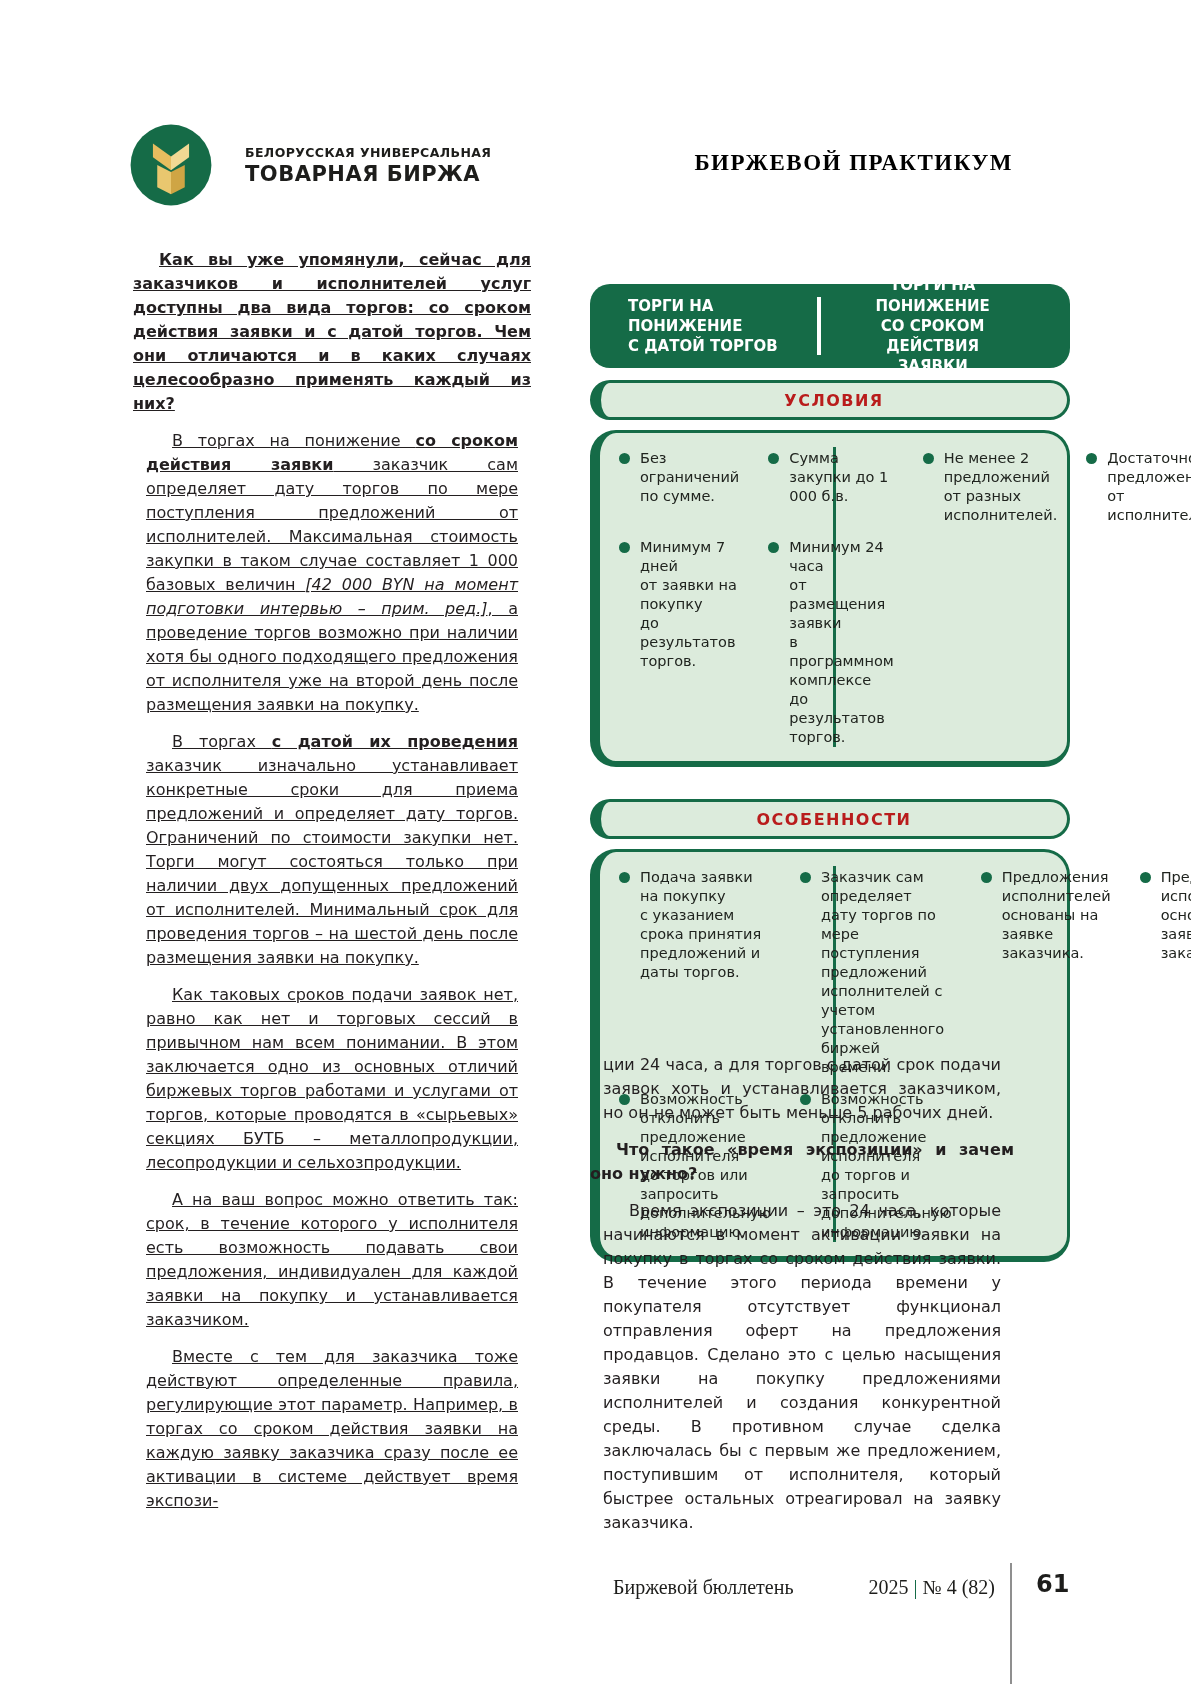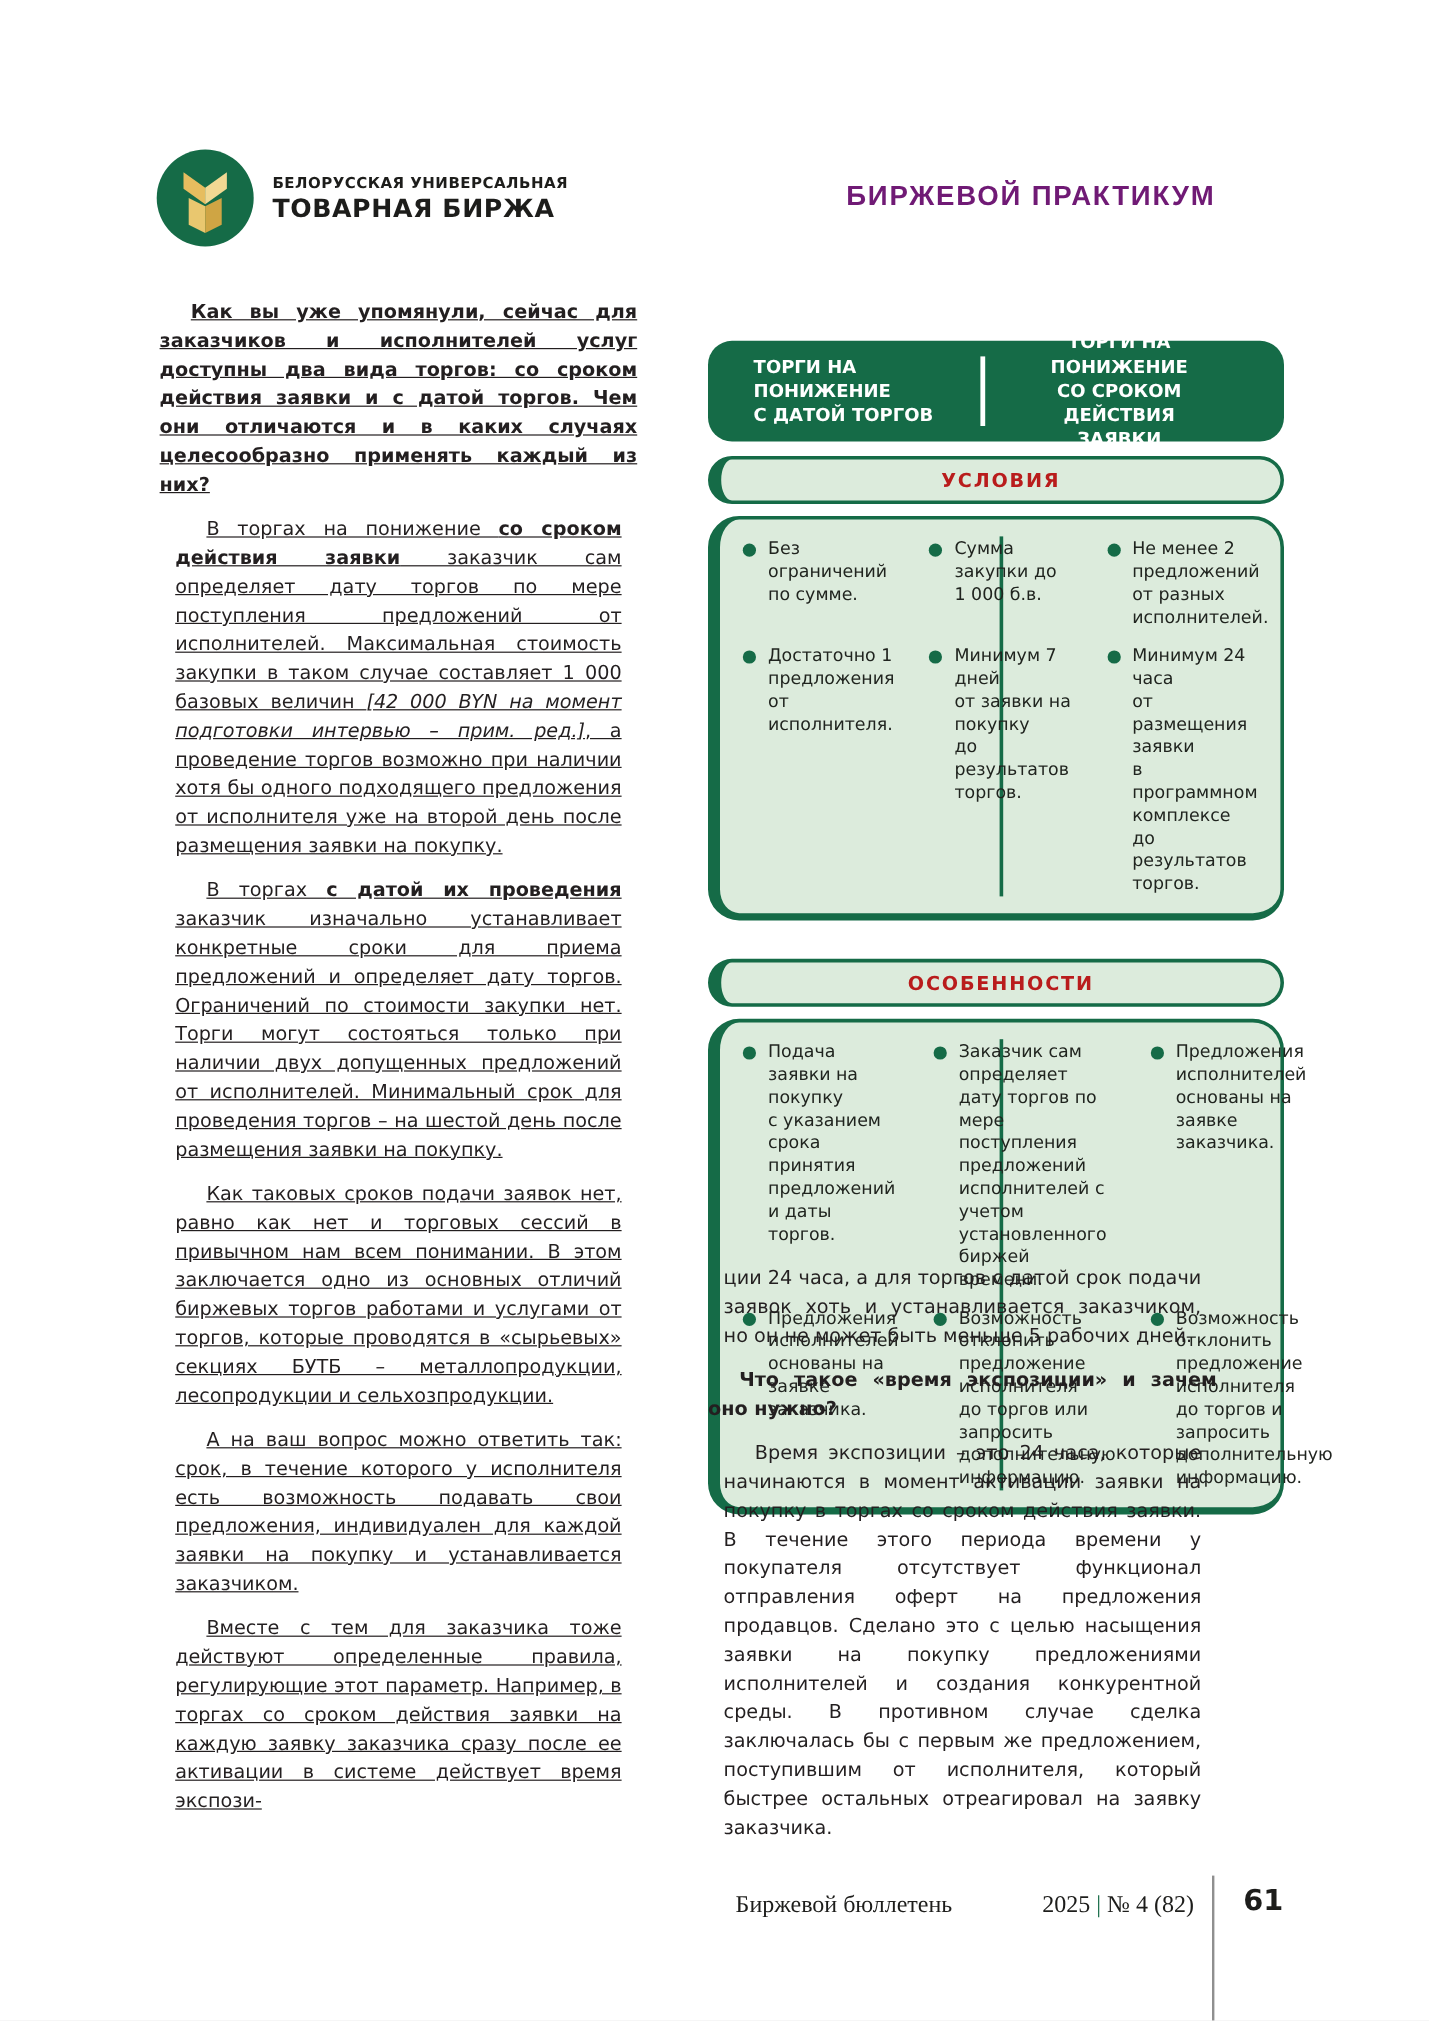--- a/index.html
+++ b/index.html
@@ -15,27 +15,27 @@
     background:#ffffff;
     font-family:"DejaVu Sans",sans-serif;
     color:var(--ink);
     overflow:hidden;
   }
 
   
   .brand{position:absolute;left:128px;top:122px;display:flex;align-items:center;}
   .brand svg{width:86px;height:86px;display:block;}
   .logo-circle{fill:var(--green);}
-  .brand-text{margin-left:13px;}
+  .brand-text{margin-left:31px;}
   .brand-top{font-size:12.5px;font-weight:bold;letter-spacing:.4px;color:#1d1d1b;}
   .brand-bottom{font-size:21px;font-weight:bold;letter-spacing:.5px;color:#1d1d1b;margin-top:2px;}
   .section-title{
     position:absolute;top:150px;right:178px;
-    font-family:Liberation Sans, sans-serif;
-    font-weight:bold;font-size:23px;letter-spacing:1.5px;color:#701a75;
+    font-family:Liberation Serif, serif;
+    font-weight:bold;font-size:23px;letter-spacing:1.5px;color:#000000;
   }
 
   
   .col-left{position:absolute;left:133px;top:248px;width:398px;text-decoration:underline;}
   .col-right-text{position:absolute;left:590px;top:1040px;width:424px;}
   .para{
     margin:13px;font-size:16px;line-height:24px;text-align:justify;
     text-indent:26px;color:var(--ink);
   }
   .para.q{font-weight:bold;margin:13px 0;}
@@ -60,21 +60,21 @@
     height:40px;box-sizing:border-box;margin-bottom:10px;
     border:3px solid var(--green);border-left-width:11px;
     border-radius:21px;background:var(--green-light);
     display:flex;align-items:center;justify-content:center;
     font-weight:bold;font-size:16px;letter-spacing:1.5px;color:#b91c1c;
   }
   .ig-box{
     box-sizing:border-box;position:relative;
     border:3px solid var(--green);border-left-width:10px;border-bottom-width:6px;
     border-radius:26px;background:var(--green-light);
-    display:grid;grid-template-columns:1fr 1fr 1fr;row-gap:13px;
+    display:grid;grid-template-columns:1fr 1fr 1fr 1fr;row-gap:13px;
     padding:16px 0 14px;margin-bottom:32px;
   }
   .ig-box .vline{
     position:absolute;left:50%;top:14px;bottom:14px;width:3px;
     margin-left:-1px;background:var(--green);
   }
   .cell{
     position:relative;box-sizing:border-box;
     padding:0 10px 0 40px;
     font-size:14.5px;line-height:19px;white-space:pre-line;color:#20241f;

